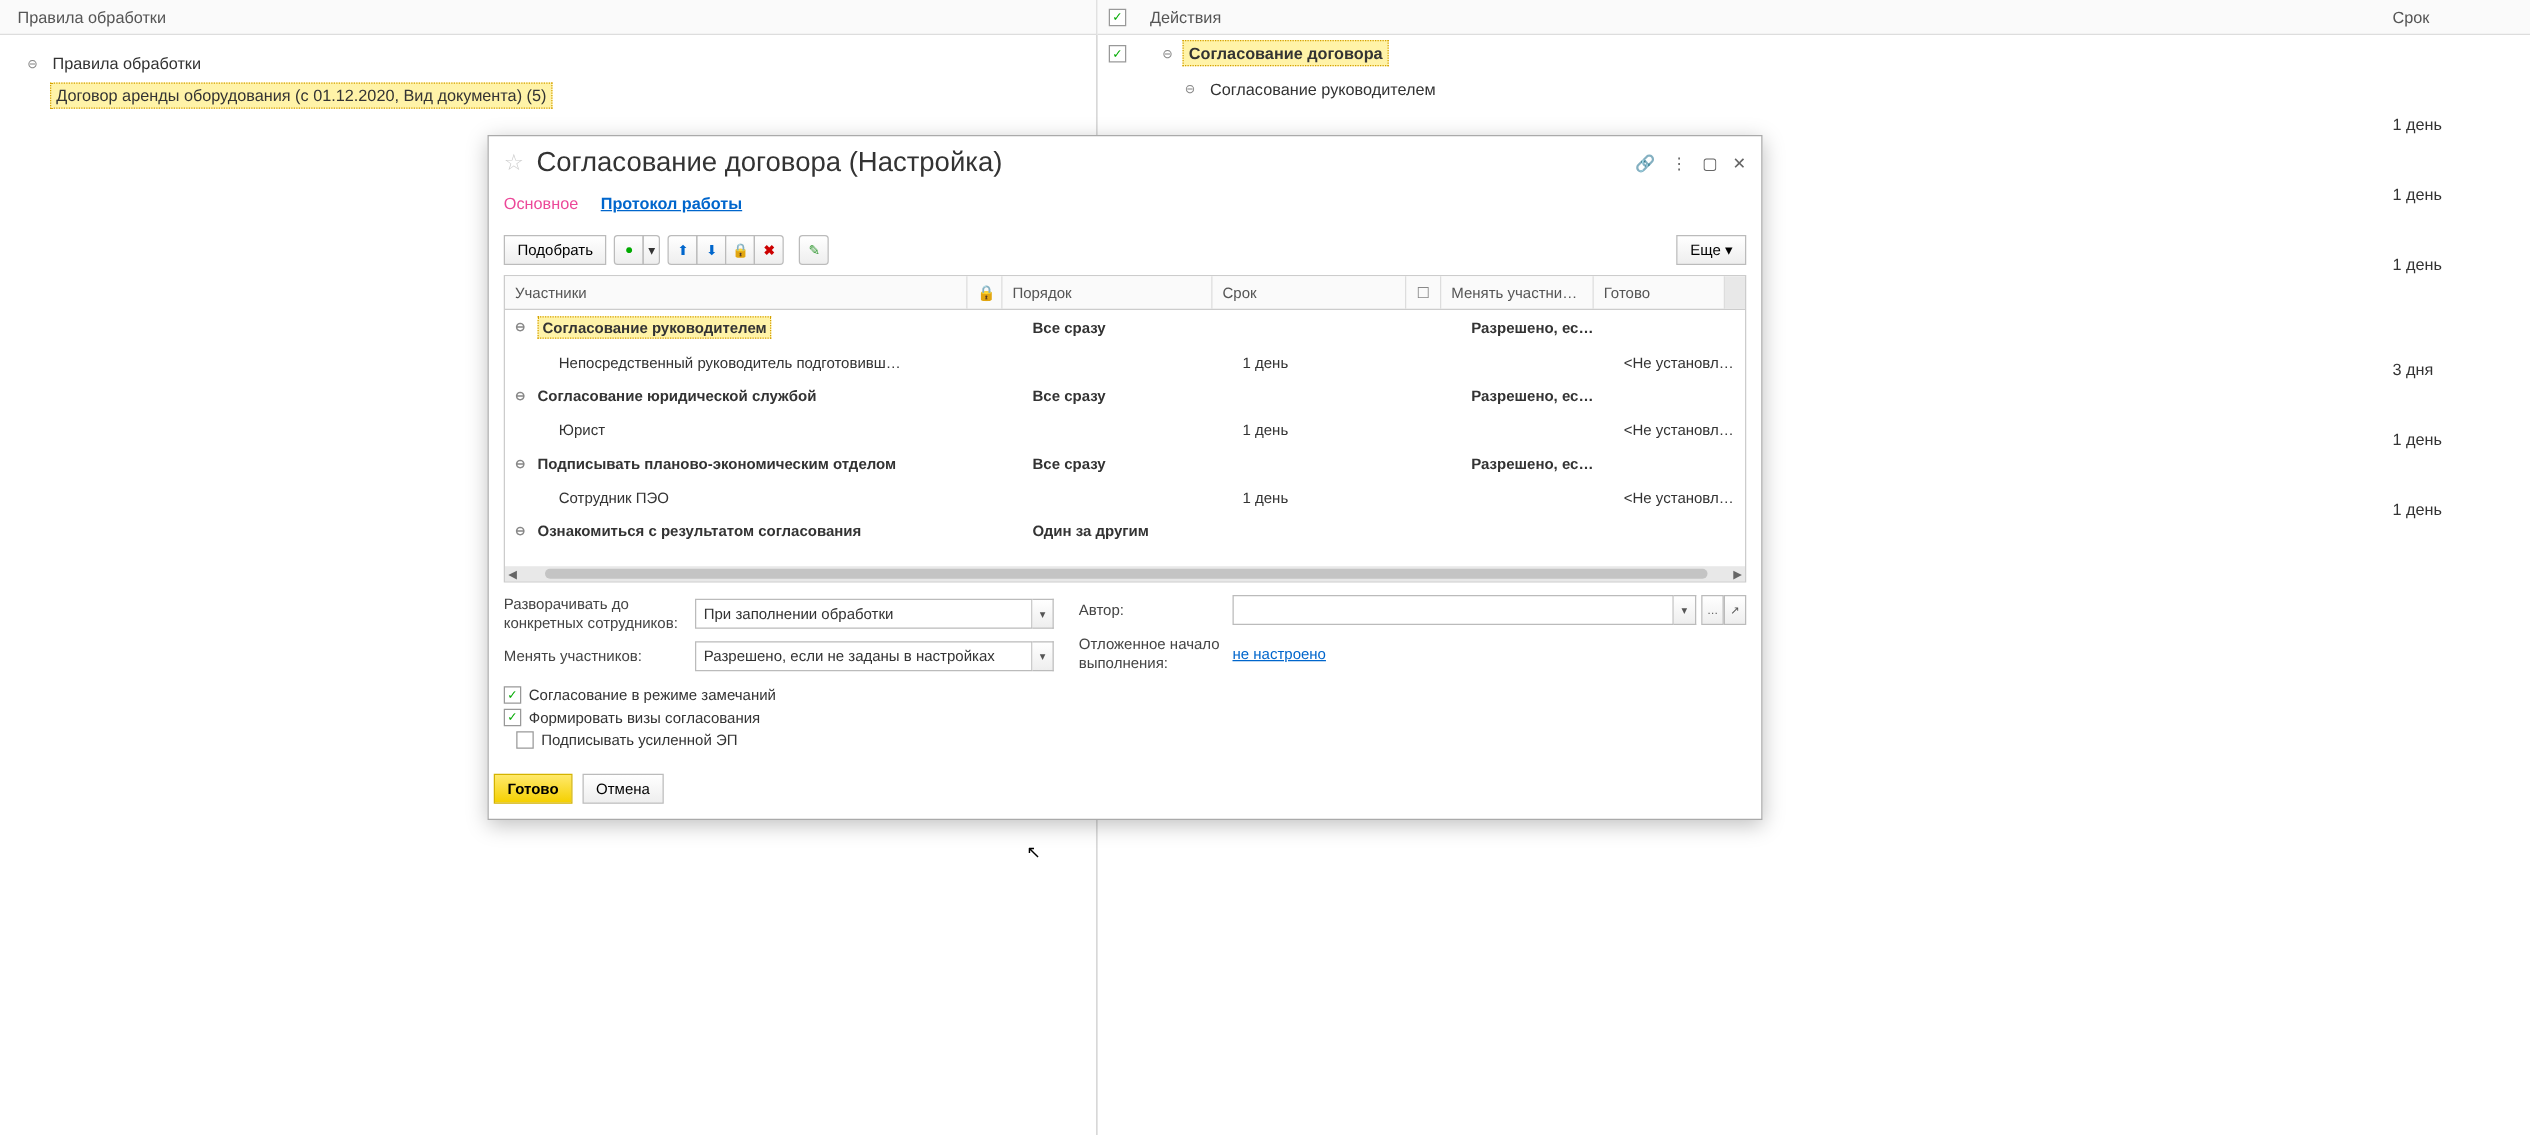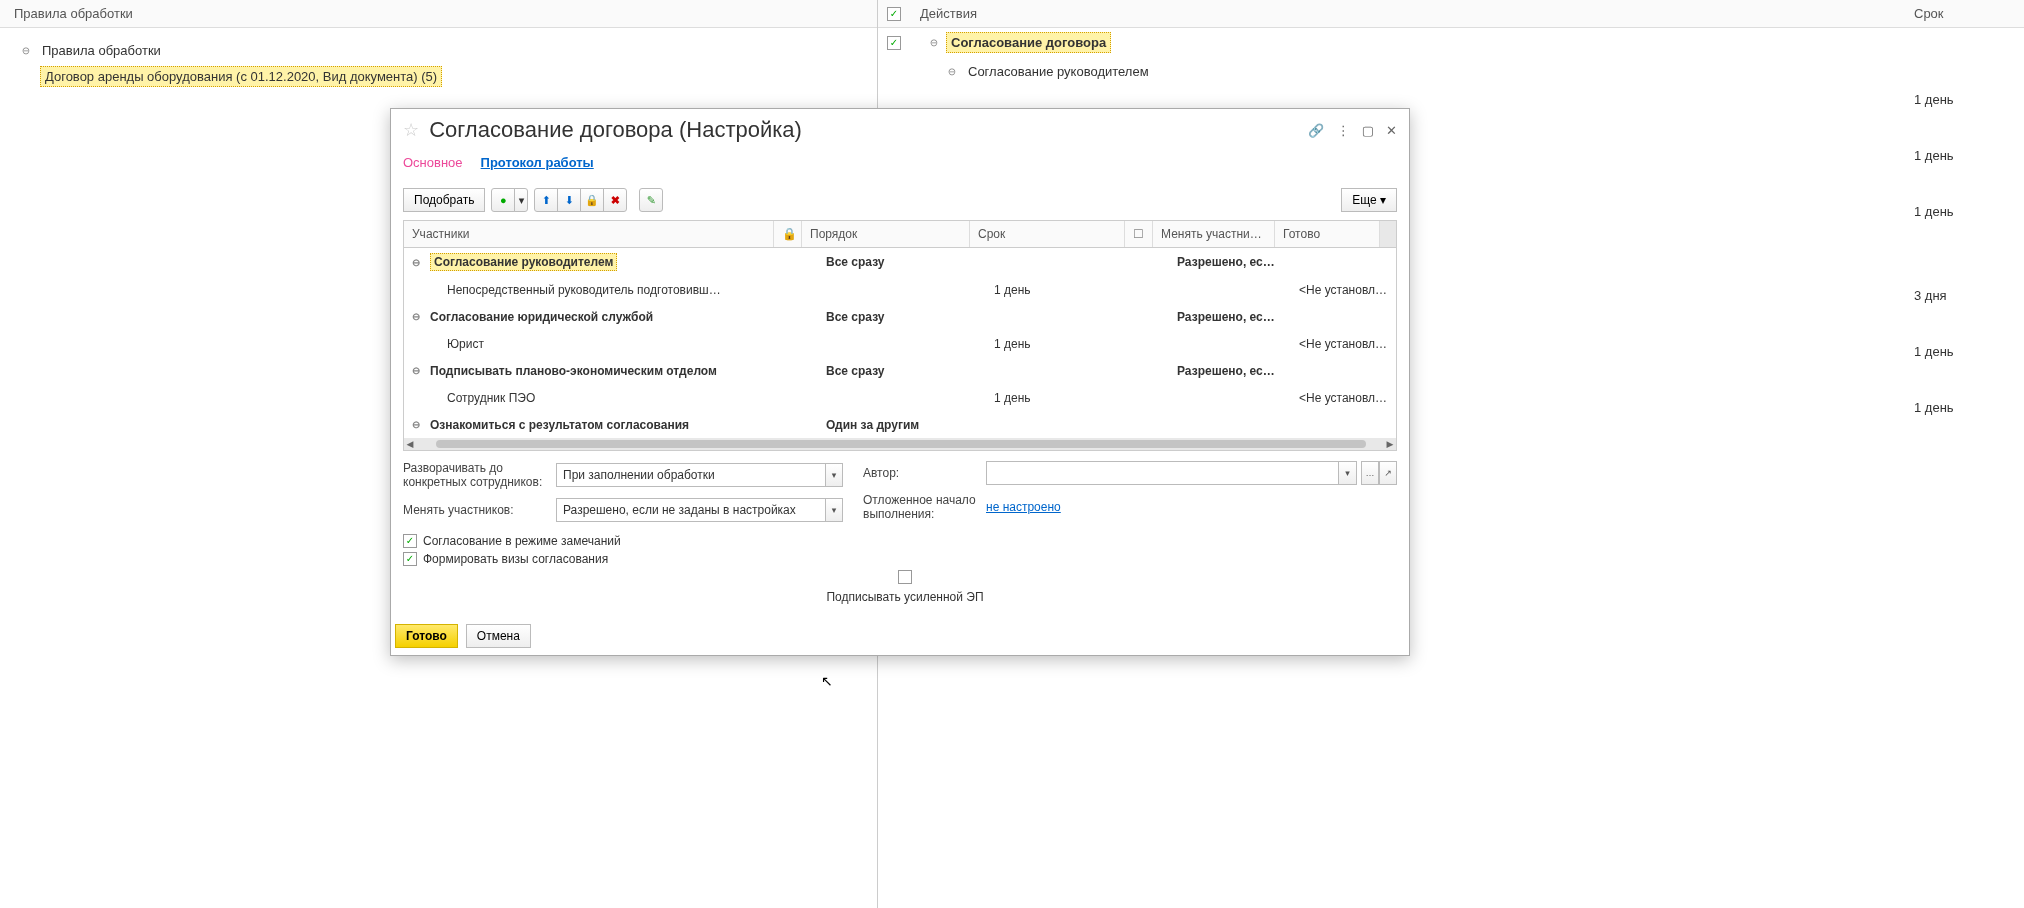--- a/index.html
+++ b/index.html
@@ -95,21 +95,21 @@
 .finput { flex: 1; display: flex; }
 .finput input, .finput .select { border: 1px solid #bbb; padding: 3px 6px; font-size: 12px; width: 100%; height: 24px; background: #fff; }
 .select { display: flex; align-items: center; }
 .dd-btn { width: 18px; height: 24px; border: 1px solid #bbb; border-left: none; background: linear-gradient(#fff,#eee); display: inline-flex; align-items: center; justify-content: center; font-size: 9px; color: #555; cursor: pointer; }
 .fauthor { display: flex; }
 .fauthor input { flex: 1; }
 .flink { color: #0066cc; text-decoration: underline; cursor: pointer; }
 
 .dlg-checks { padding: 0 12px 8px; }
 .chk-row { display: flex; align-items: center; gap: 6px; margin-bottom: 4px; font-size: 12px; }
-.chk-row.indent { margin-left: 10px; flex-direction: column; }
+.chk-row.indent { margin-left: 10px; }
 .chkbox { width: 14px; height: 14px; border: 1px solid #999; background: #fff; display: inline-flex; align-items: center; justify-content: center; font-size: 10px; color: #0a0; }
 
 .dlg-footer { display: flex; gap: 8px; padding: 8px 4px 12px; }
 
 .cursor { position: absolute; left: 430px; top: 564px; font-size: 14px; color: #000; pointer-events: none; }
 </style>
 </head>
 <body>
 
 <div class="app">

